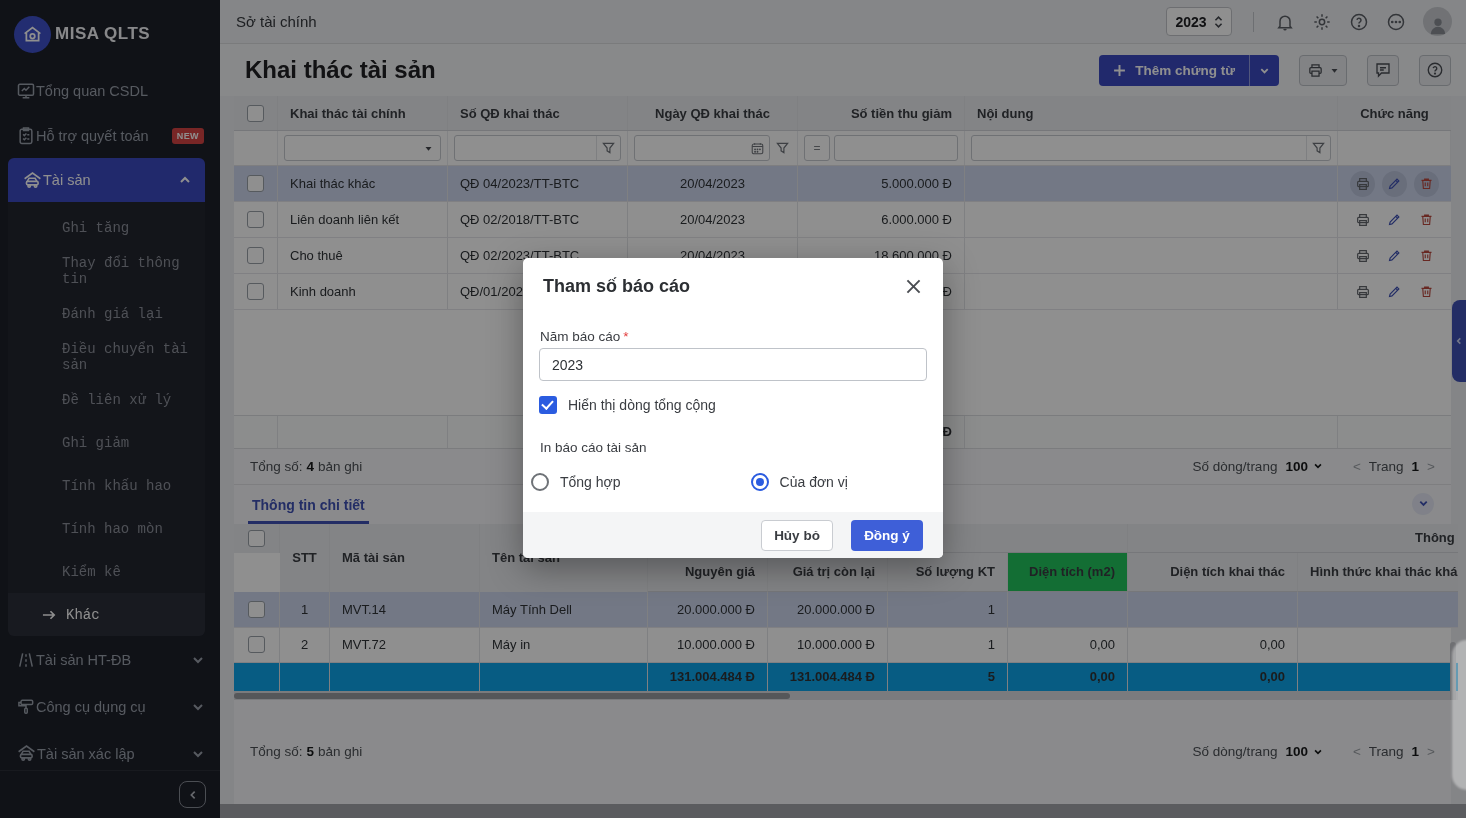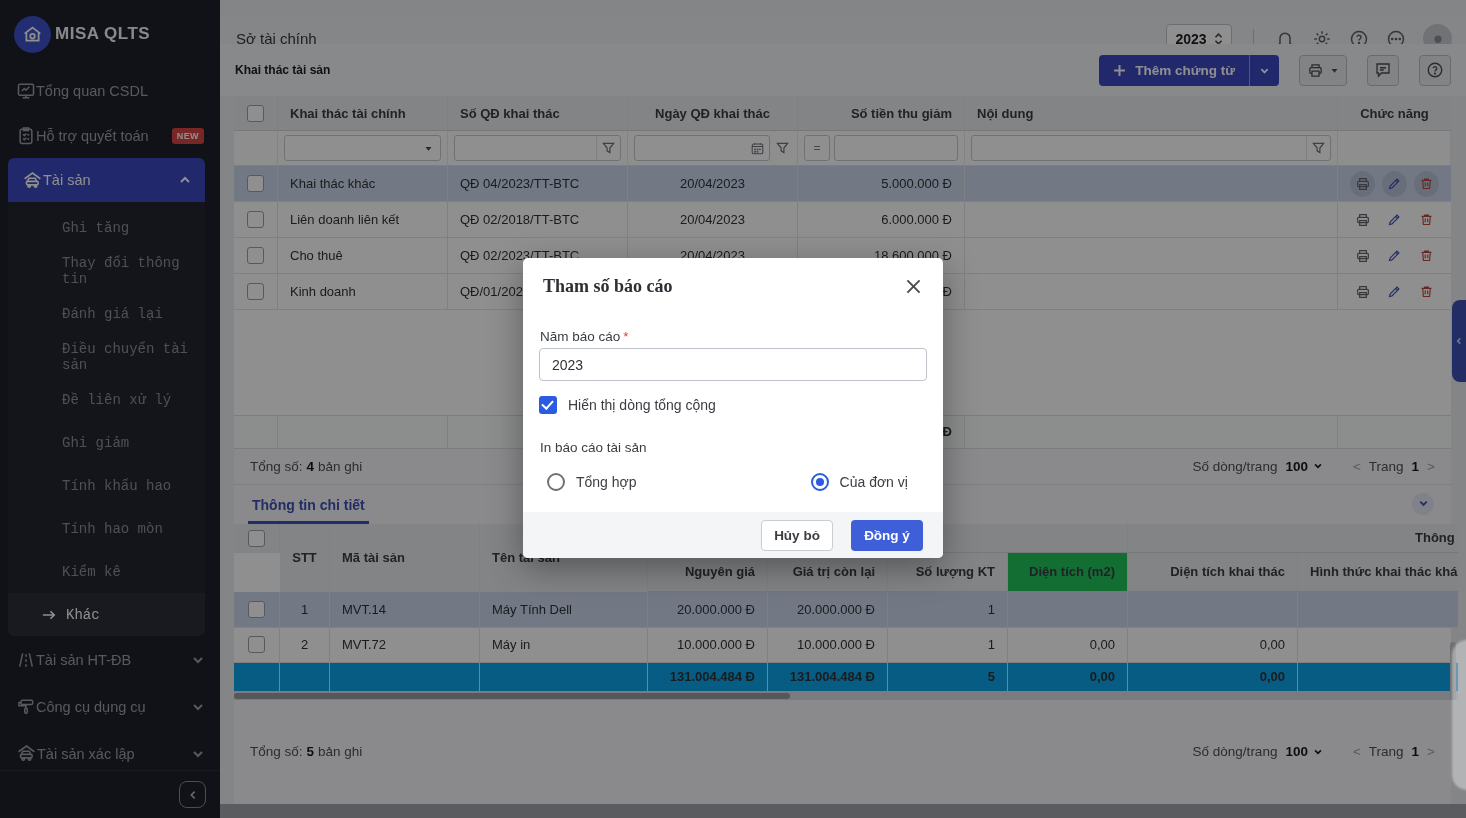--- a/index.html
+++ b/index.html
@@ -17,31 +17,31 @@
   .nav-item .chev { margin-left:auto; }
   .badge-new { margin-left:auto; background:#d64545; color:#fff; font-size:9px; font-weight:bold; padding:3px 5px; border-radius:3px; letter-spacing:.4px; }
   .nav-active { background:#3b49c1; color:#fff; margin:0 15px 0 8px; padding:0 14px; border-radius:6px 6px 0 0; height:44px; }
   .submenu { margin:0 15px 0 8px; background:#23262f; border-radius:0 0 6px 6px; overflow:hidden; padding-top:4px;font-family:Liberation Mono, monospace; }
   .sub-item { height:43px; display:flex; align-items:center; padding-left:54px; color:#8b8f99; font-size:14px; cursor:pointer; }
   .sub-item.active { background:#2c2f3a; color:#fefefe; padding-left:34px; gap:9px; }
   .divider-bottom { position:absolute; left:0; right:0; bottom:47px; border-top:1px solid #2c2f38; }
   .collapse-btn { position:absolute; right:14px; bottom:10px; width:27px; height:27px; border:1.5px solid #878b94; border-radius:8px; display:flex; align-items:center; justify-content:center; color:#b7bac1; cursor:pointer; }
 
   
-  .topbar { position:absolute; left:220px; top:17px; width:1246px; height:44px; background:#edeff2; border-bottom:1px solid #d9dbde; display:flex; align-items:center; padding:0 14px 0 16px; }
+  .topbar { position:absolute; left:220px; top:0; width:1246px; height:44px; background:#edeff2; border-bottom:1px solid #d9dbde; display:flex; align-items:center; padding:0 14px 0 16px; }
   .unit-title { font-size:15px; color:#35383d; }
   .topbar-right { margin-left:auto; display:flex; align-items:center; gap:17px; }
   .year-box { width:66px; height:29px; background:#fff; border:1px solid #c2c5ca; border-radius:4px; display:flex; align-items:center; justify-content:center; gap:7px; font-size:14px; font-weight:bold; color:#202124; cursor:pointer; }
   .vsep { width:1px; height:20px; background:#c3c6cb; margin:0 4px; }
   .tb-ico { color:#5b5f66; cursor:pointer; }
   .avatar { width:29px; height:29px; border-radius:50%; background:#c9ccd1; display:flex; align-items:flex-end; justify-content:center; overflow:hidden; cursor:pointer; }
 
   
   .titlebar { position:absolute; left:220px; top:44px; width:1246px; height:52px; background:#f3f4f6; display:flex; align-items:center; padding:0 15px 0 15px; }
-  .page-title { font-size:12px; font-weight:bold; color:#202124; }
+  .page-title { font-size:24px; font-weight:bold; color:#202124;margin-left:10px; }
   .title-actions { margin-left:auto; display:flex; align-items:center; gap:20px; }
   .btn-add { display:flex; align-items:center; height:31px; background:#3b49c1; border-radius:4px; color:#fff; cursor:pointer; }
   .btn-add .main { display:flex; align-items:center; gap:9px; padding:0 14px; font-size:13.5px; font-weight:bold; }
   .btn-add .caret-part { width:30px; height:31px; border-left:1px solid rgba(255,255,255,.45); display:flex; align-items:center; justify-content:center; }
   .gbtn { height:31px; background:#e8eaee; border:1px solid #bcc0c6; border-radius:4px; display:flex; align-items:center; justify-content:center; gap:6px; color:#4a4e54; cursor:pointer; }
   .gbtn.print { width:48px; } .gbtn.sq { width:32px; }
 
   
   .card { position:absolute; left:234px; top:96px; width:1217px; height:708px; background:#fff; display:flex; flex-direction:column; }
   .t1 { display:grid; grid-template-columns:44px 170px 180px 170px 167px 373px 113px; }
@@ -98,30 +98,30 @@
   .vscroll { position:absolute; right:2px; top:118px; width:6px; height:60px; background:#c6c8cd; border-radius:3px; }
 
   
   .side-tab { position:absolute; left:1452px; top:300px; width:14px; height:82px; background:#3f51b5; border-radius:8px 0 0 8px; display:flex; align-items:center; justify-content:center; color:#cdd3f2; z-index:10; cursor:pointer; }
   .floating-edge { position:absolute; left:1452px; top:640px; width:30px; height:150px; border-radius:18px; background:rgba(255,255,255,.38); z-index:101; filter:blur(1px); }
   .bottom-strip { position:absolute; left:220px; top:804px; width:1246px; height:14px; background:#a2a4aa; }
 
   
   .backdrop { position:absolute; inset:0; background:rgba(0,0,0,.44); z-index:100; }
   .modal { position:absolute; left:523px; top:258px; width:420px; height:300px; background:#fff; border-radius:5px; z-index:110; box-shadow:0 10px 34px rgba(0,0,0,.35); }
-  .m-title { position:absolute; left:20px; top:18px; font-size:18px; font-weight:bold; color:#2c2f33;font-family:Liberation Serif, serif; }
+  .m-title { position:absolute; left:20px; top:18px; font-size:18px; font-weight:bold; color:#2c2f33; }
   .m-close { position:absolute; right:18px; top:17px; color:#4a4d52; cursor:pointer; padding:3px; }
   .m-label { position:absolute; left:17px; top:71px; font-size:13.5px; color:#3a3d42; }
   .req { color:#e23b3b; margin-left:3px; }
   .m-input { position:absolute; left:16px; top:90px; width:388px; height:33px; border:1px solid #bfc3c9; border-radius:4px; font-size:14px; color:#2f3337; padding:0 12px; font-family:inherit; outline:none; }
   .m-check-row { position:absolute; left:16px; top:138px; display:flex; align-items:center; gap:11px; font-size:14px; color:#3a3d42; cursor:pointer; }
   .cbx { width:18px; height:18px; border-radius:3px; background:#2b5ce0; position:relative; }
   .cbx:after { content:""; position:absolute; left:5px; top:2px; width:5px; height:9px; border:solid #fff; border-width:0 2px 2px 0; transform:rotate(42deg); }
   .m-section { position:absolute; left:17px; top:182px; font-size:13.5px; color:#3a3d42; }
-  .m-radio-row { position:absolute; left:24px; top:215px; width:388px; display:flex;gap:44px; }
+  .m-radio-row { position:absolute; left:8px; top:215px; width:388px; display:flex; }
   .radio-opt { display:flex; align-items:center; gap:11px; font-size:14px; color:#3a3d42; cursor:pointer; }
   .radio-opt.second { margin-left:130px; }
   .rdo { width:18px; height:18px; border-radius:50%; border:2px solid #6e7277; }
   .rdo.on { border-color:#2b5ce0; position:relative; }
   .rdo.on:after { content:""; position:absolute; left:3px; top:3px; width:8px; height:8px; border-radius:50%; background:#2b5ce0; }
   .m-footer { position:absolute; left:0; right:0; bottom:0; height:46px; background:#f4f5f6; border-radius:0 0 5px 5px; display:flex; align-items:center; justify-content:flex-end; gap:18px; padding:0 20px; }
   .btn-cancel { width:72px; height:31px; background:#fff; border:1px solid #c9ccd1; border-radius:4px; display:flex; align-items:center; justify-content:center; font-size:13.5px; font-weight:bold; color:#3a3d42; cursor:pointer; }
   .btn-ok { width:72px; height:31px; background:#3e5fd8; border-radius:4px; display:flex; align-items:center; justify-content:center; font-size:13.5px; font-weight:bold; color:#fff; cursor:pointer; }
 </style>
 </head>

